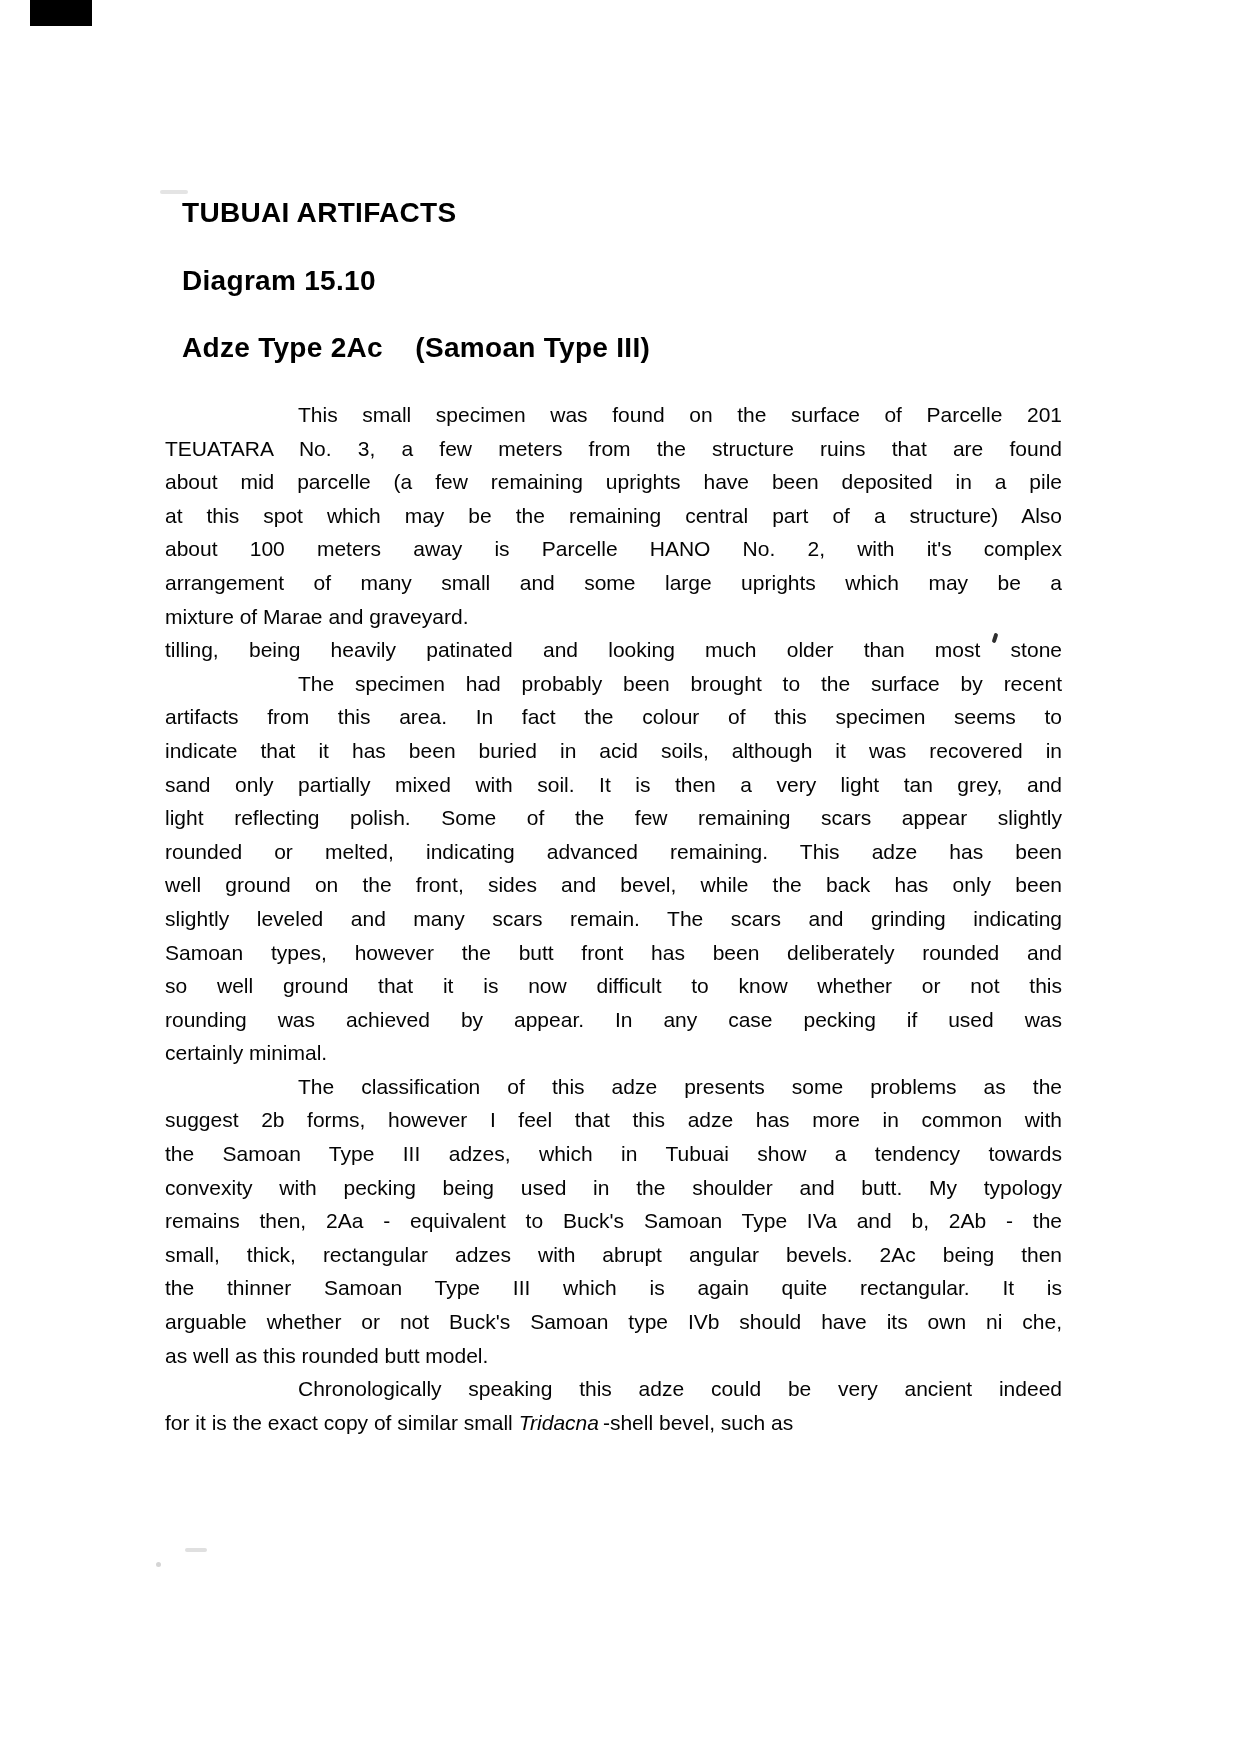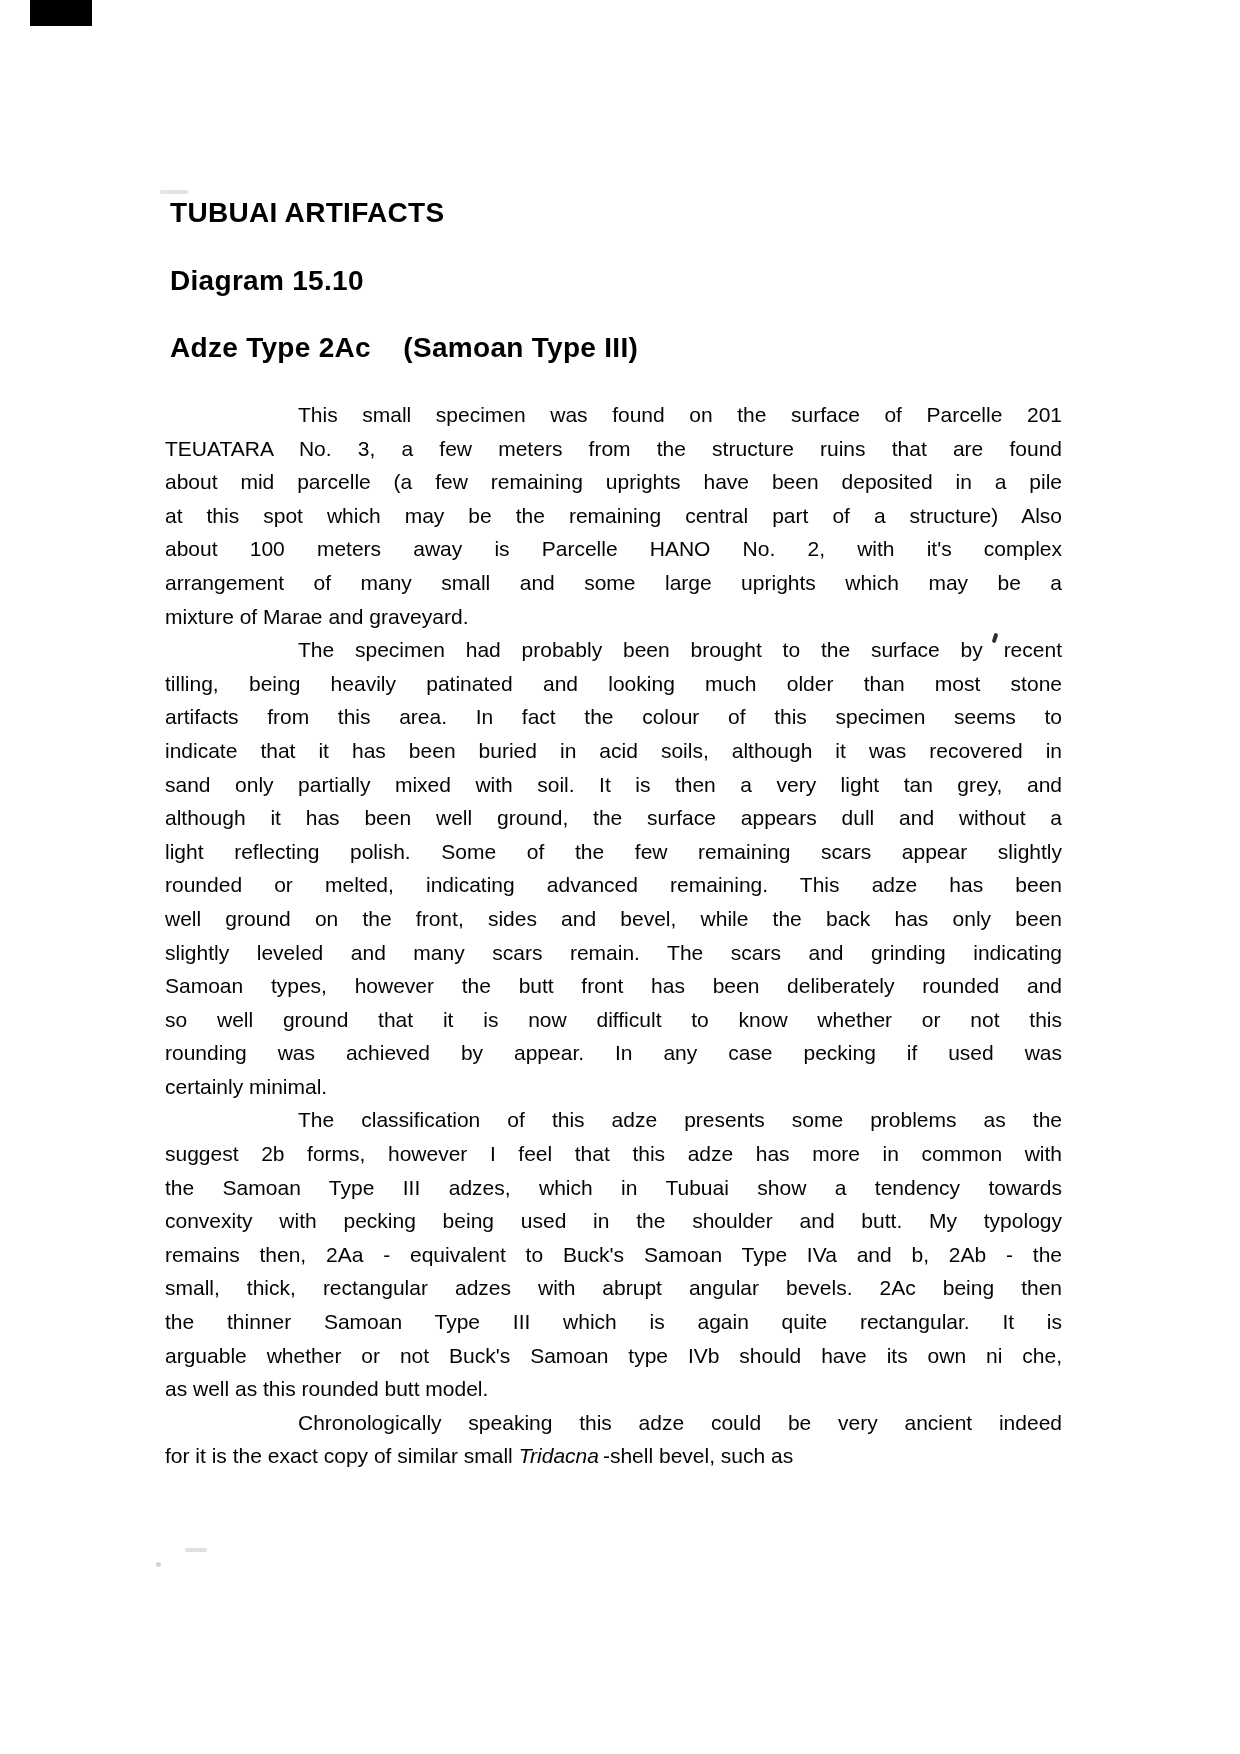--- a/index.html
+++ b/index.html
@@ -16,21 +16,21 @@
   }
   .smudge{position:absolute;background:#e4e4e4;border-radius:2px;}
   .s1{left:160px;top:190px;width:28px;height:4px;}
   .sp1{left:185px;top:1548px;width:22px;height:4px;background:#e0e0e0;}
   .sp2{left:156px;top:1562px;width:5px;height:5px;background:#d5d5d5;border-radius:50%;}
   .accent-speck{
     position:absolute;left:993px;top:633px;width:4px;height:10px;
     background:#2f2f2f;transform:rotate(18deg);border-radius:2px;
   }
   .hd{
-    position:absolute;left:170px;margin:0;
+    position:absolute;left:182px;margin:0;
     font-size:28px;font-weight:bold;line-height:34px;
     white-space:pre;letter-spacing:0.3px;
   }
   .title{top:196px;}
   .diagram{top:264px;}
   .adze{top:331px;}
   .doc-body{
     position:absolute;left:165px;top:398px;width:897px;
     font-size:21px;line-height:33.6px;font-weight:normal;
     color:#040404;
@@ -55,26 +55,25 @@
   <h2 class="hd adze">Adze Type 2Ac    (Samoan Type III)</h2>
 
   <div class="doc-body">
       <div class="line first">This small specimen was found on the surface of Parcelle 201</div>
       <div class="line">TEUATARA No. 3, a few meters from the structure ruins that are found</div>
       <div class="line">about mid parcelle (a few remaining uprights have been deposited in a pile</div>
       <div class="line">at this spot which may be the remaining central part of a structure) Also</div>
       <div class="line">about 100 meters away is Parcelle HANO No. 2, with it's complex</div>
       <div class="line">arrangement of many small and some large uprights which may be a</div>
       <div class="line end">mixture of Marae and graveyard.</div>
+      <div class="line">tilling, being heavily patinated and looking much older than most stone</div>
       <div class="line first">The specimen had probably been brought to the surface by recent</div>
-      <div class="line">tilling, being heavily patinated and looking much older than most stone</div>
       <div class="line">artifacts from this area.  In fact the colour of this specimen seems to</div>
       <div class="line">indicate that it has been buried in acid soils, although it was recovered in</div>
       <div class="line">sand only partially mixed with soil.  It is then a very light tan grey, and</div>
-      <div class="line">although it has been well ground, the surface appears dull and without a</div>
       <div class="line">light reflecting polish.  Some of the few remaining scars appear slightly</div>
       <div class="line">rounded or melted, indicating advanced remaining.  This adze has been</div>
       <div class="line">well ground on the front, sides and bevel, while the back has only been</div>
       <div class="line">slightly leveled and many scars remain.  The scars and grinding indicating</div>
       <div class="line">Samoan types,  however the butt front has been deliberately rounded and</div>
       <div class="line">so well ground that it is now difficult to know whether or not this</div>
       <div class="line">rounding was achieved by appear.  In any case pecking if used was</div>
       <div class="line end">certainly minimal.</div>
       <div class="line first">The classification of this adze presents some problems as the</div>
       <div class="line">suggest 2b forms, however I feel that this adze has more in common with</div>

